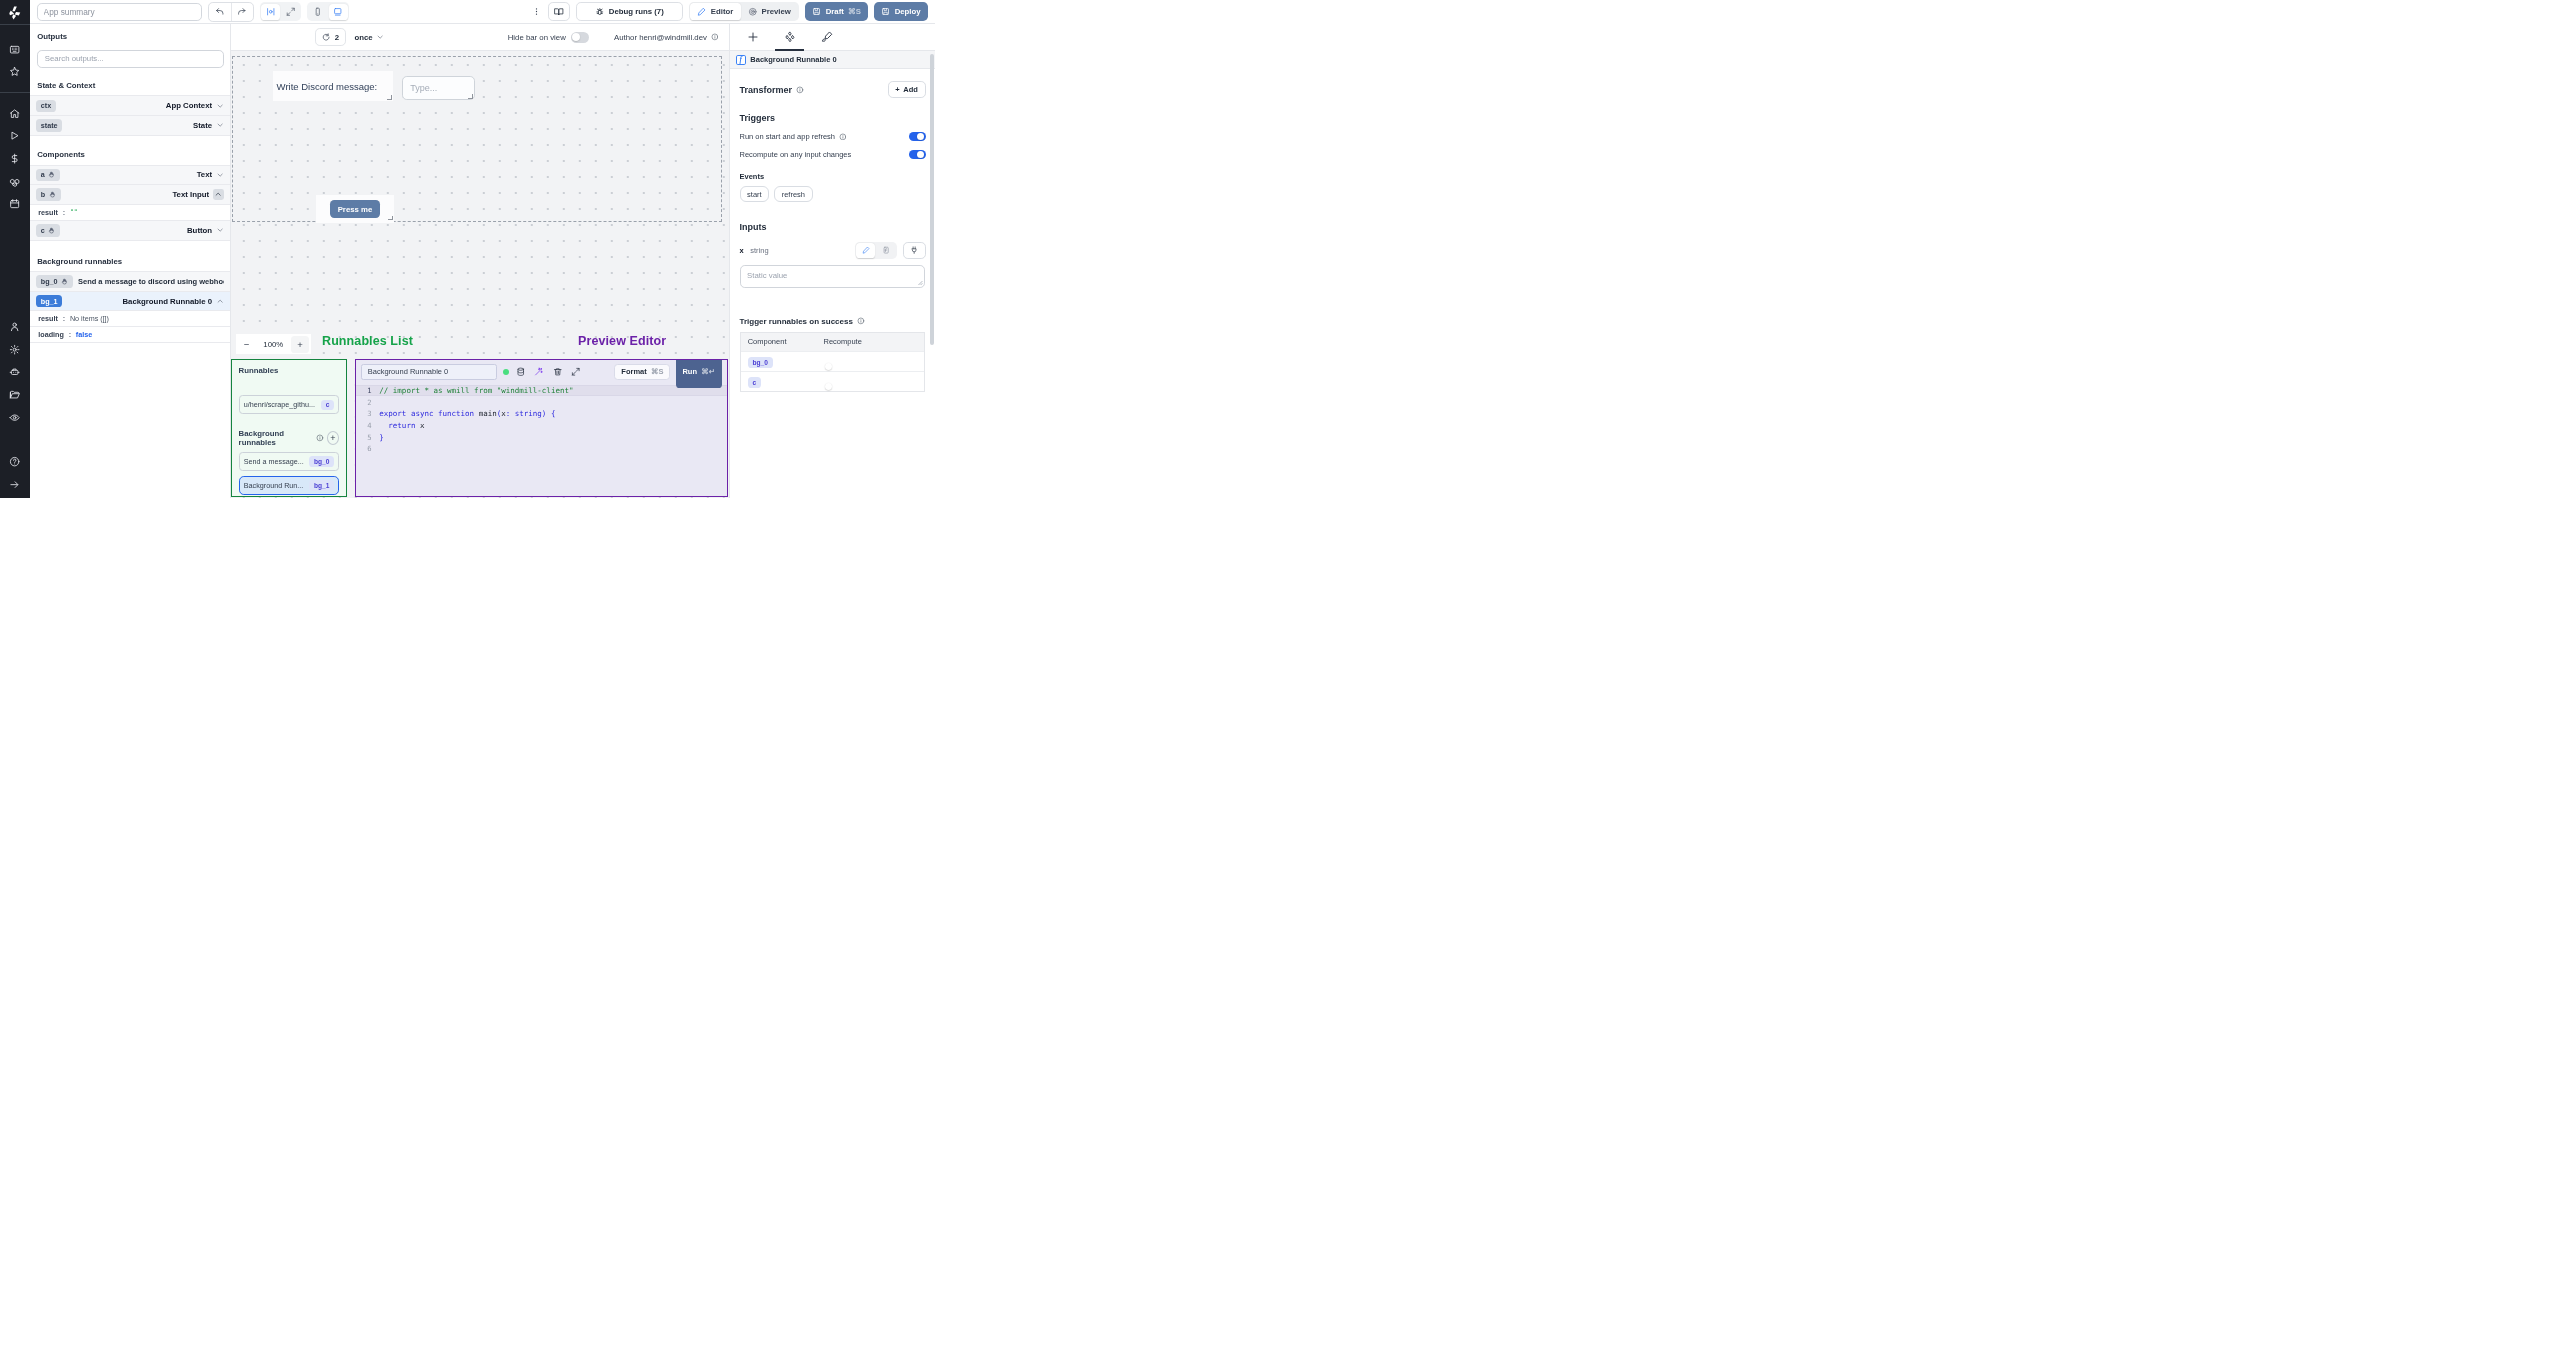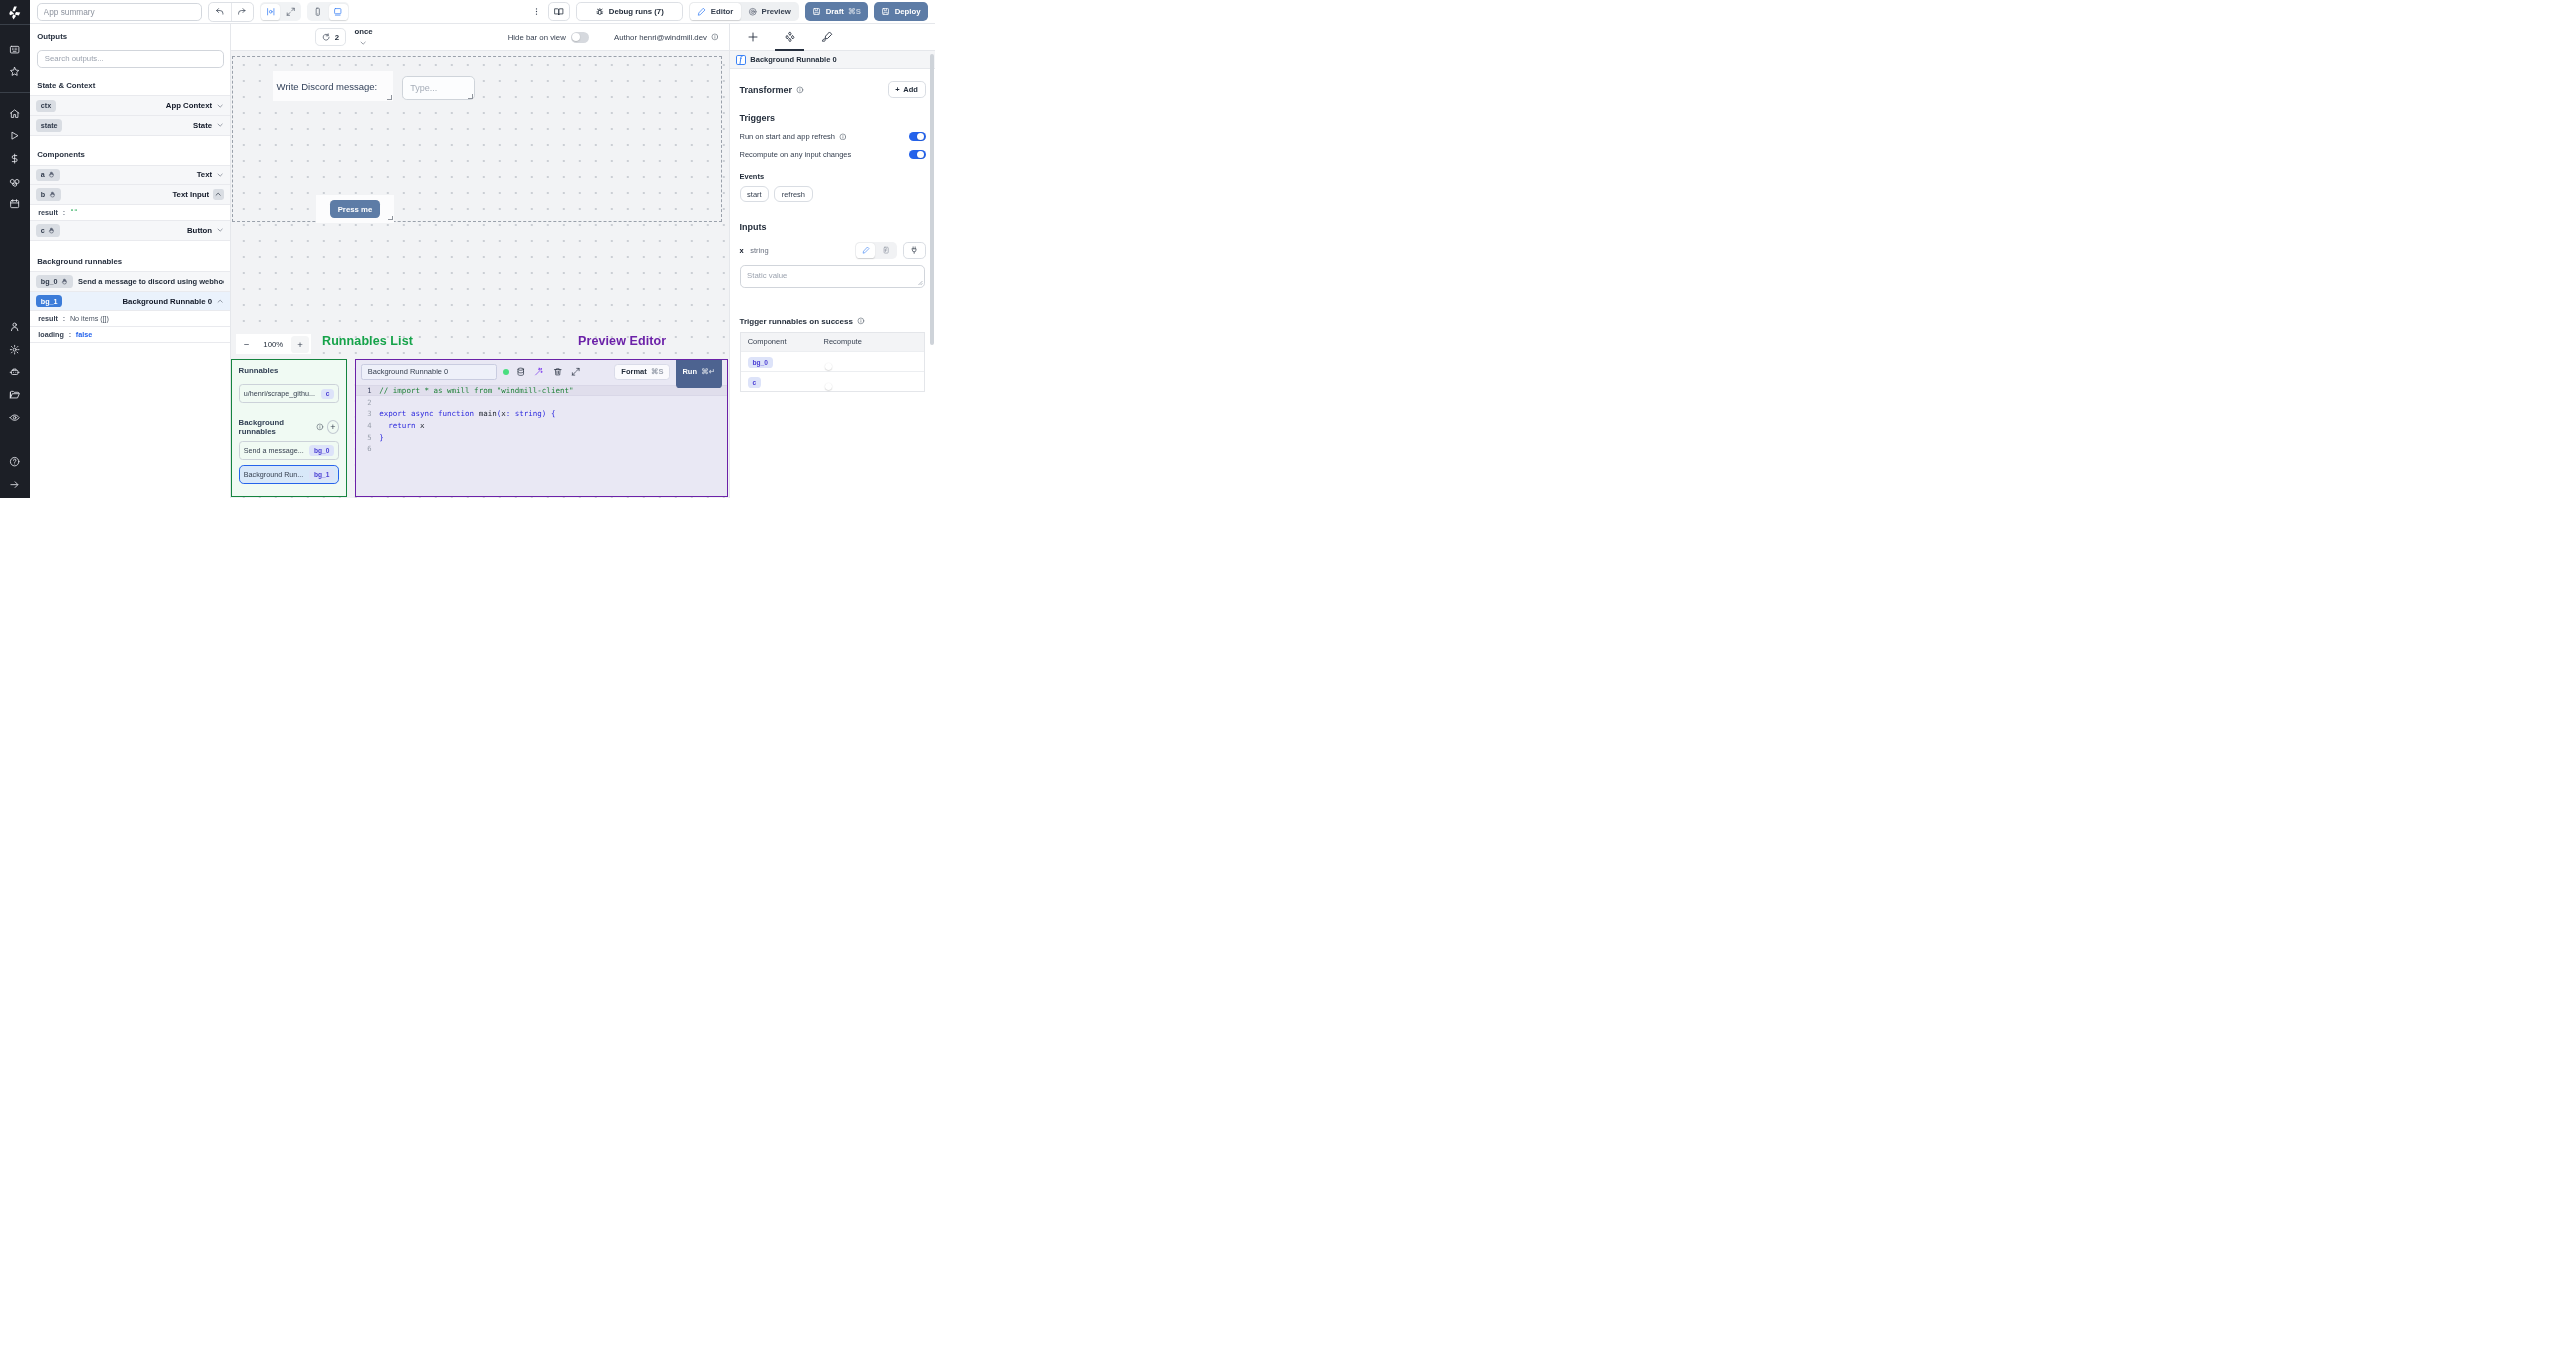--- a/index.html
+++ b/index.html
@@ -63,21 +63,21 @@
   .val-blue { color:#2563eb; font-weight:600; }
   .bg-name { margin-left:4.8px; font-size:7.5px; font-weight:700; color:#1f2937; white-space:nowrap; overflow:hidden; flex:1; }
   .bg-title-right { margin-left:auto; font-size:7.8px; font-weight:700; color:#111827; display:flex; align-items:center; gap:3.6px; }
 
   
   .canvas { position:absolute; left:231px; top:24px; width:498px; height:474px; }
   .canvas-header { height:27.4px; background:#fff; border-bottom:0.6px solid #e5e7eb; display:flex; align-items:center; padding:0 10.7px; }
   .refresh-box { margin-left:73px; height:18px; border:0.6px solid #e2e5e9; border-radius:4.8px; background:#fff; display:flex; align-items:center; gap:4.8px; padding:0 6px; cursor:pointer; }
   .refresh-box svg { width:8.3px; height:8.3px; stroke:#374151; fill:none; stroke-width:2; stroke-linecap:round; stroke-linejoin:round; }
   .refresh-count { font-size:7.8px; font-weight:600; color:#1f2937; }
-  .once-sel { margin-left:8.3px; display:flex; align-items:center; gap:3.6px; font-size:7.8px; font-weight:600; color:#1f2937; cursor:pointer;flex-direction:column; }
+  .once-sel { margin-left:8.3px; display:flex; align-items:center; gap:3.6px; font-size:7.8px; font-weight:600; color:#1f2937; cursor:pointer; }
   .hidebar { margin-left:auto; display:flex; align-items:center; gap:4.8px; font-size:7.8px; color:#374151; }
   .toggle { position:relative; border-radius:596px; cursor:pointer; flex:none; }
   .toggle .knob { position:absolute; top:1.2px; border-radius:50%; background:#fff; box-shadow:0 0.6px 1.2px rgba(0,0,0,.25); }
   .toggle.off { background:#d6d9de; }
   .toggle.on { background:#2563eb; }
   .tg-lg { width:18.5px; height:10.7px; } .tg-lg .knob { width:8.3px; height:8.3px; }
   .tg-md { width:16.7px; height:9.5px; } .tg-md .knob { width:7.2px; height:7.2px; }
   .toggle.off .knob { left:1.2px; } .toggle.on .knob { right:1.2px; }
   .author { margin-left:25px; display:flex; align-items:center; gap:3.6px; font-size:7.8px; color:#374151; }
   .info-ic { color:#4b5563; cursor:pointer; }
@@ -97,21 +97,21 @@
   .zoom-btn { width:18px; height:16.7px; display:flex; align-items:center; justify-content:center; font-size:9.5px; color:#374151; cursor:pointer; border-radius:3.6px; }
   .zoom-btn.plus { background:#f4f5f6; }
   .zoom-level { flex:1; text-align:center; font-size:7.8px; color:#1f2937; }
   .ann { position:absolute; font-size:12.5px; font-weight:800; letter-spacing:0.1px; }
   .ann-green { left:91px; top:283px; color:#16a34a; }
   .ann-purple { left:347px; top:283px; color:#6b21a8; }
 
   
   .green-panel { position:absolute; left:0; top:308px; width:116px; height:138px; background:#f0faf3; border:1.2px solid #15843f; padding:6px 6.6px; overflow:hidden; }
   .gp-title { font-size:7.8px; font-weight:700; color:#334155; }
-  .run-item { margin-top:9px; height:19px; border:0.6px solid #ccd2d9; border-radius:3.6px; display:flex; align-items:center; justify-content:space-between; padding:0 4.2px; cursor:pointer; background:transparent; }
+  .run-item { margin-top:20px; height:19px; border:0.6px solid #ccd2d9; border-radius:3.6px; display:flex; align-items:center; justify-content:space-between; padding:0 4.2px; cursor:pointer; background:transparent; }
   .run-item .nm { font-size:7.2px; color:#374151; white-space:nowrap; overflow:hidden; }
   .mini-badge { background:#dde3f9; color:#4c40d4; font-size:6.6px; font-weight:700; border-radius:3.6px; padding:1.8px 4.8px; flex:none; margin-left:3.6px; }
   .run-item.selected { border:1.2px solid #2563eb; background:#d8e8f9; border-radius:4.8px; }
   .gp-subhead { margin-top:14.3px; display:flex; align-items:center; gap:2.4px; }
   .gp-subhead .t { font-size:7.8px; font-weight:700; color:#334155; }
   .plus-circle { margin-left:auto; width:14.3px; height:14.3px; border:0.6px solid #c3cbd2; border-radius:50%; display:flex; align-items:center; justify-content:center; color:#374151; font-size:9px; cursor:pointer; background:transparent; }
 
   
   .purple-panel { position:absolute; left:124px; top:308px; width:373px; height:138px; background:#e9e8f4; border:1.2px solid #6b21a8; overflow:hidden; }
   .ep-header { height:22.7px; display:flex; align-items:center; gap:5.4px; padding:0 5.4px; }

